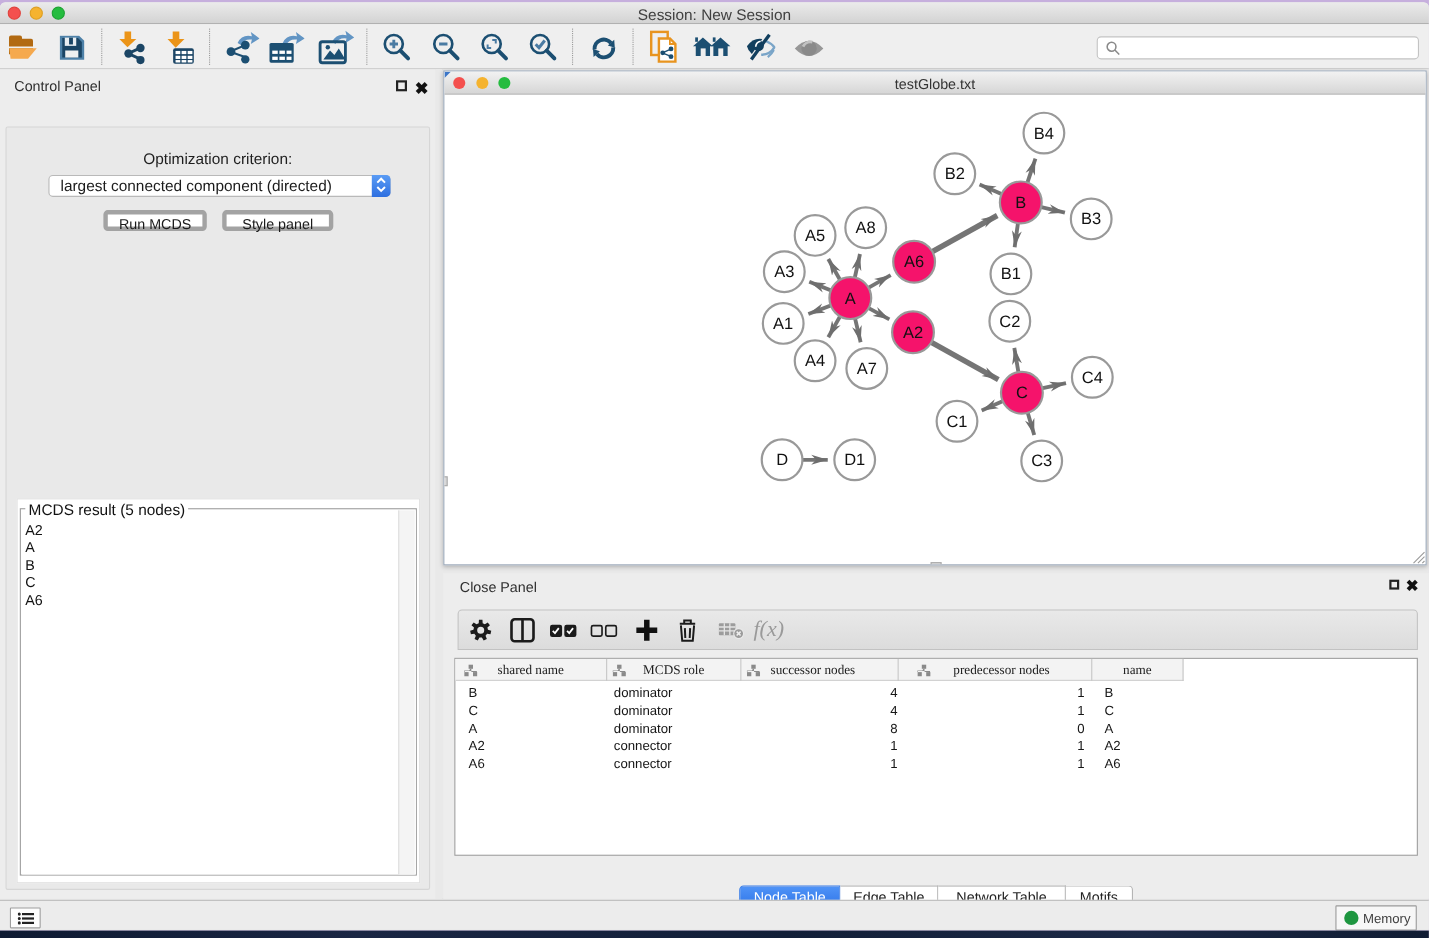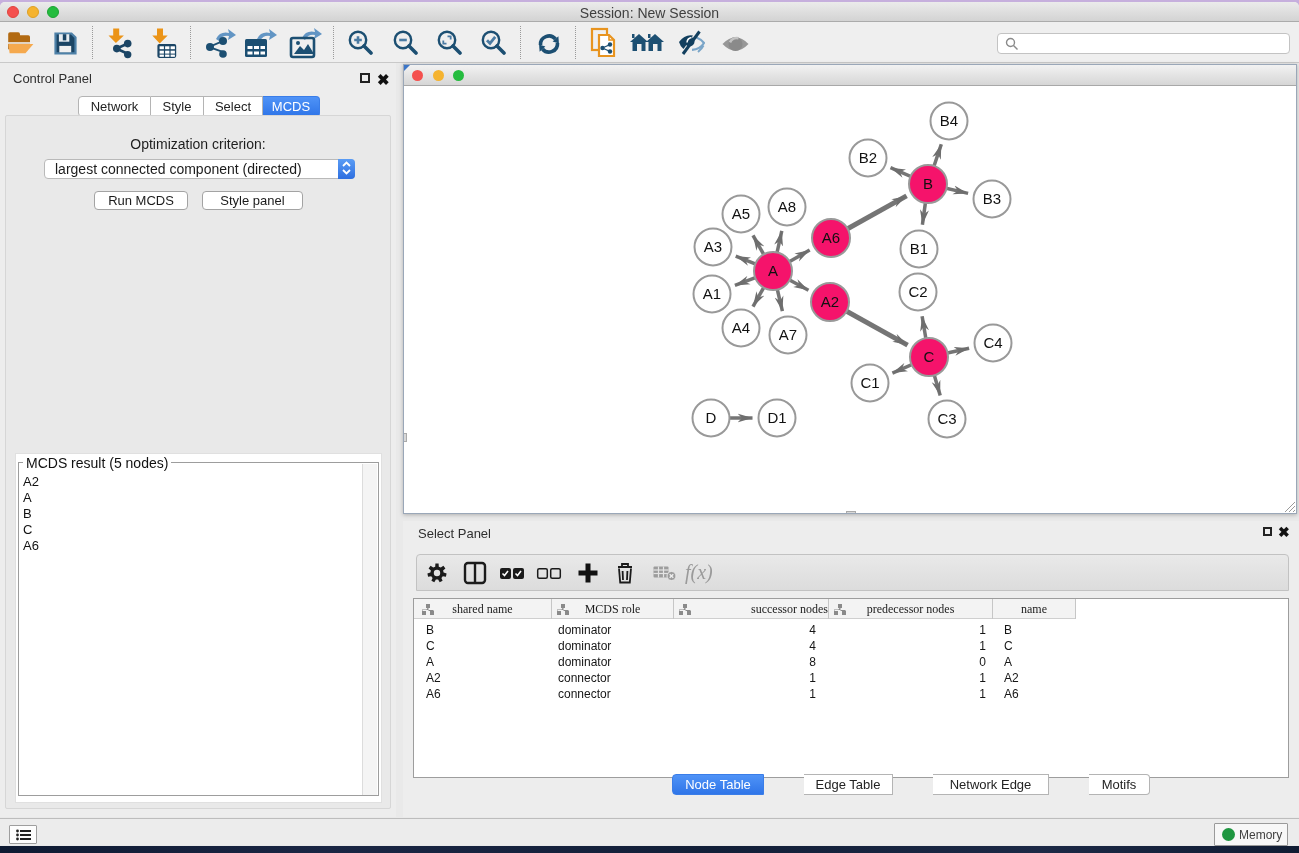--- a/index.html
+++ b/index.html
@@ -18,21 +18,21 @@
 #cp-title { position:absolute; left:13px; top:8px; font-size:13px; color:#2f2f2f; }
 .tabrow { position:absolute; height:21px; display:flex; }
 .tab { height:21px; background:#fff; border:1px solid #b4b4b4; border-left:none; font-size:13px; color:#232323; display:flex; align-items:center; justify-content:center; }
 .tab.first { border-left:1px solid #b4b4b4; border-radius:4px 0 0 4px; }
 .tab.last { border-radius:0 4px 4px 0; }
 .tab.sel { background:linear-gradient(#4f93f7,#2f75e8); border-color:#3a7de8; color:#fff; }
 #cp-inner { position:absolute; left:5px; top:52px; width:386px; height:694px; background:#e9e9e9; border:1px solid #d6d6d6; border-radius:2px; }
 #opt-label { position:absolute; left:0; top:73px; width:396px; text-align:center; font-size:14px; color:#1e1e1e; }
 #dropdown { position:absolute; left:44px; top:96px; width:311px; height:20px; background:#fff; border:1px solid #b9b9b9; border-radius:4px; font-size:14px; color:#1b1b1b; line-height:18px; padding-left:10px; }
 #dd-btn { position:absolute; right:-1px; top:-1px; width:17px; height:20px; background:linear-gradient(#5a9cf5,#2e6fe0); border-radius:0 4px 4px 0; }
-.btn { position:absolute; height:19px; background:#fff; border:1px solid #a3a3a3; border-radius:4px; font-size:13px; color:#1b1b1b; text-align:center; line-height:17px; }
+.btn { position:absolute; height:19px; background:#fff; border:4px solid #a3a3a3; border-radius:4px; font-size:13px; color:#1b1b1b; text-align:center; line-height:17px; }
 #resultcard { position:absolute; left:15px; top:390px; width:367px; height:350px; background:#fff; border:1px solid #e0e0e0; }
 #fieldset { position:absolute; left:2px; top:8px; width:361px; height:334px; border:1px solid #9d9d9d; }
 #fs-label { position:absolute; left:4px; top:-8px; z-index:2; background:#fff; padding:0 3px; font-size:14px; color:#111; white-space:nowrap; }
 #mcds-list { position:absolute; left:1px; top:1px; width:358px; height:331px; background:#fff; font-size:13px; color:#111; padding-top:10px; }
 #mcds-list div { height:16px; line-height:16px; padding-left:3px; }
 #mcds-scroll { position:absolute; right:1px; top:1px; width:15px; height:331px; background:#f4f4f4; border-left:1px solid #dcdcdc; }
 
 #desktop { position:absolute; left:396px; top:63px; width:903px; height:754px; background:#e9e9e9; }
 #vdiv { position:absolute; left:396px; top:63px; width:7px; height:754px; background:#ededed; border-right:1px solid #cccccc; }
 
@@ -42,21 +42,21 @@
 .tl2 { position:absolute; width:11px; height:11px; border-radius:50%; top:5px; }
 
 #tp { position:absolute; left:403px; top:521px; width:896px; height:296px; background:#ededed; }
 #tp-title { position:absolute; left:15px; top:5px; font-size:13px; color:#2f2f2f; }
 #tp-toolbar { position:absolute; left:13px; top:33px; width:873px; height:37px; background:linear-gradient(#e9e9e9,#dcdcdc); border:1px solid #c2c2c2; border-radius:4px 4px 0 0; }
 #tbl { position:absolute; left:10px; top:77px; width:876px; height:180px; background:#fff; border:1px solid #9d9d9d; }
 #tbl-header { position:absolute; left:0; top:0; width:662px; height:20px; background:#f3f3f3; border-bottom:1px solid #cfcfcf; }
 .hcell { position:absolute; top:0; height:20px; border-right:1px solid #c6c6c6; font-size:12px; color:#1c1c1c; text-align:center; line-height:20px;font-family:Liberation Serif, serif; }
 .trow { position:absolute; left:0; width:874px; height:16px; font-size:12px; color:#161616; }
 .trow span { position:absolute; top:1px; }
-#btabs { position:absolute; left:269px; top:253px; height:22px; display:flex;gap:40px; }
+#btabs { position:absolute; left:269px; top:284px; height:22px; display:flex; }
 
 #statusbar { position:absolute; left:0; top:818px; width:1299px; height:27px; background:#ececec; border-top:1px solid #bdbdbd; }
 #memorybtn { position:absolute; right:11px; top:4px; width:74px; height:23px; background:#f7f7f7; border:1px solid #9a9a9a; border-radius:1px; font-size:12px; color:#404040; }
 #bottomstrip { position:absolute; left:0; top:846px; width:1299px; height:7px; background:linear-gradient(90deg,#0e1a32,#1a2644 25%,#121f38 55%,#1c2946 80%,#101c33); }
 </style>
 </head>
 <body>
 <div id="mainwin"></div>
 <div id="titlebar">
   <div class="tl" style="left:7px;background:#f4504e;border:1px solid #e0443e;"></div>
@@ -198,26 +198,20 @@
       <svg width="14" height="14" style="position:absolute;left:7px;top:3px;" viewBox="0 0 14 14">
         <circle cx="5.5" cy="5.5" r="4" fill="none" stroke="#8a8a8a" stroke-width="1.4"></circle>
         <line x1="8.5" y1="8.5" x2="12.5" y2="12.5" stroke="#8a8a8a" stroke-width="1.4"></line>
       </svg>
     </div>
 </div>
 <div id="cp">
   <div id="cp-title">Control Panel</div>
   <div class="abs" style="left:360px;top:10px;width:10px;height:10px;border:2px solid #222;"></div>
   <div class="abs" style="left:377px;top:8px;font-size:15px;font-weight:bold;color:#111;">✖</div>
-  <div class="tabrow" style="left:78px;top:33px;">
-    <div class="tab first" style="width:73px;">Network</div>
-      <div class="tab" style="width:53px;">Style</div>
-      <div class="tab" style="width:59px;">Select</div>
-      <div class="tab sel last" style="width:57px;">MCDS</div>
-  </div>
   <div id="cp-inner"></div>
   <div id="opt-label">Optimization criterion:</div>
   <div id="dropdown">largest connected component (directed)<div id="dd-btn">
         <svg width="15" height="18" viewBox="0 0 15 18" style="position:absolute;left:1px;top:0;">
           <path d="M4,7 l3.5,-3.5 3.5,3.5" stroke="#fff" stroke-width="1.8" fill="none"></path>
           <path d="M4,11 l3.5,3.5 3.5,-3.5" stroke="#fff" stroke-width="1.8" fill="none"></path>
         </svg>
       </div></div>
   <div class="btn" style="left:94px;top:128px;width:94px;">Run MCDS</div>
   <div class="btn" style="left:202px;top:128px;width:101px;">Style panel</div>
@@ -231,21 +225,21 @@
           <div>C</div>
           <div>A6</div>
         </div>
       <div id="mcds-scroll"></div>
     </div>
   </div>
 </div>
 <div id="vdiv"></div>
 <div id="desktop"></div>
 <div id="tp">
-  <div id="tp-title">Select Panel</div>
+  <div id="tp-title">Close Panel</div>
   <div class="abs" style="left:860px;top:6px;width:9px;height:9px;border:2px solid #222;"></div>
   <div class="abs" style="left:875px;top:3px;font-size:14px;font-weight:bold;color:#111;">✖</div>
   <div id="tp-toolbar">
     <svg width="22" height="22" style="position:absolute;left:9px;top:7px;" viewBox="0 0 22 22">
       <path d="M9.4,1.5 L12.6,1.5 L12.8,4.7 L14.8,5.6 L17.4,3.8 L19.4,6.4 L17.1,8.5 L17.6,10.6 L20.6,11.5 L19.9,14.7 L16.8,14.2 L15.4,15.9 L16.6,18.8 L13.7,20.2 L12.1,17.5 L9.9,17.5 L8.3,20.2 L5.4,18.8 L6.6,15.9 L5.2,14.2 L2.1,14.7 L1.4,11.5 L4.4,10.6 L4.9,8.5 L2.6,6.4 L4.6,3.8 L7.2,5.6 L9.2,4.7 Z M14.2,11 A3.2,3.2 0 1 0 7.8,11 A3.2,3.2 0 1 0 14.2,11 Z" fill="#1b1b1b" fill-rule="evenodd"></path>
     </svg>
     <svg width="24" height="24" style="position:absolute;left:46px;top:6px;" viewBox="0 0 24 24">
       <rect x="2" y="2" width="20" height="20" rx="3" fill="none" stroke="#1b1b1b" stroke-width="2.4"></rect>
         <line x1="12" y1="2" x2="12" y2="22" stroke="#1b1b1b" stroke-width="2.4"></line>
     </svg>
@@ -281,21 +275,21 @@
         </g>
       <circle cx="18.5" cy="11" r="4.5" fill="#9c9c9c" stroke="#e9e9e9" stroke-width="1"></circle>
         <path d="M16.7,9.2 l3.6,3.6 m0,-3.6 l-3.6,3.6" stroke="#efefef" stroke-width="1.4"></path>
     </svg>
     <div style="position:absolute;left:268px;top:6px;font-family:'Liberation Serif',serif;font-style:italic;font-size:20px;color:#9a9a9a;">f(x)</div>
   </div>
   <div id="tbl">
     <div id="tbl-header">
       <div class="hcell" style="left:0px;width:138px;">shared name</div>
       <div class="hcell" style="left:138px;width:122px;text-align:center;">MCDS role</div>
-      <div class="hcell" style="left:260px;width:155px;text-align:right;">successor nodes</div>
+      <div class="hcell" style="left:248px;width:155px;">successor nodes</div>
       <div class="hcell" style="left:415px;width:164px;">predecessor nodes</div>
       <div class="hcell" style="left:579px;width:83px;">name</div>
       <svg class="hicon" width="12" height="11" style="position:absolute;left:8px;top:5px;" viewBox="0 0 12 11">
           <g fill="#8a8a8a">
             <rect x="4" y="0" width="4" height="4"></rect>
             <rect x="0" y="7" width="4" height="4"></rect>
             <rect x="8" y="7" width="4" height="4"></rect>
             <path d="M5.5,4 h1 v2 h-6 v1 h-1 v-1.5 h5 z M6.5,6 h5 v2.5 h-1 v-1.5 h-4 z"></path>
           </g>
         </svg>
@@ -358,32 +352,33 @@
           <span style="left:144px;">connector</span>
           <span style="left:261px;width:141px;text-align:right;">1</span>
           <span style="left:416px;width:156px;text-align:right;">1</span>
           <span style="left:590px;">A6</span>
         </div>
     </div>
   </div>
   <div id="btabs">
     <div class="tab first sel" style="width:92px;">Node Table</div>
       <div class="tab" style="width:89px;">Edge Table</div>
-      <div class="tab" style="width:116px;">Network Edge</div>
+      <div class="tab" style="width:116px;">Network Table</div>
       <div class="tab last" style="width:61px;text-align:right;">Motifs</div>
   </div>
 </div>
 <div id="netwin">
   <svg width="6" height="6" style="position:absolute;left:0;top:0;z-index:3;">
       <path d="M0,0 L6,0 L0,6 z" fill="#3c76c8"></path>
     </svg>
   <div id="net-tbar">
     <div class="tl2" style="left:8px;background:#f4504e;"></div>
     <div class="tl2" style="left:29px;background:#f5b32f;"></div>
     <div class="tl2" style="left:49px;background:#25bc3f;"></div>
+    <div id="net-title">testGlobe.txt</div>
   </div>
   <svg width="892" height="427" style="position:absolute;left:0;top:24px;" viewBox="0 0 892 427">
     <defs>
       <marker id="arw" markerWidth="15" markerHeight="10" refX="15" refY="5" orient="auto" markerUnits="userSpaceOnUse">
         <path d="M0,0.5 L15,5 L0,9.5 L4.5,5 z" fill="#6e6e6e"></path>
       </marker>
     </defs>
     <g stroke="#757575">
     <line x1="369.0" y1="182.0" x2="349.0" y2="146.4" stroke-width="3.5" marker-end="url(#arw)"></line>
     <line x1="369.0" y1="182.0" x2="377.8" y2="141.9" stroke-width="3.5" marker-end="url(#arw)"></line>

